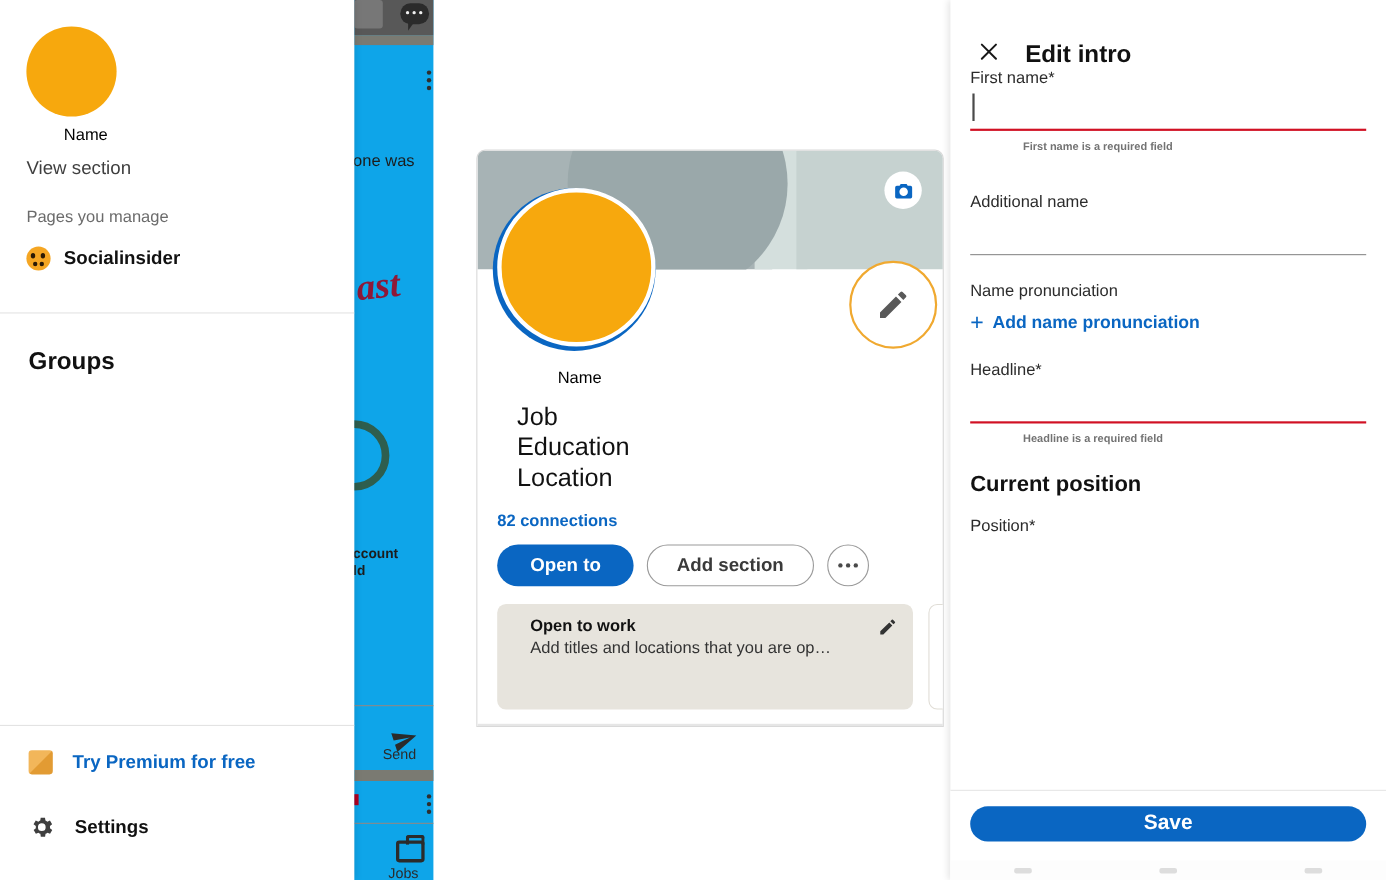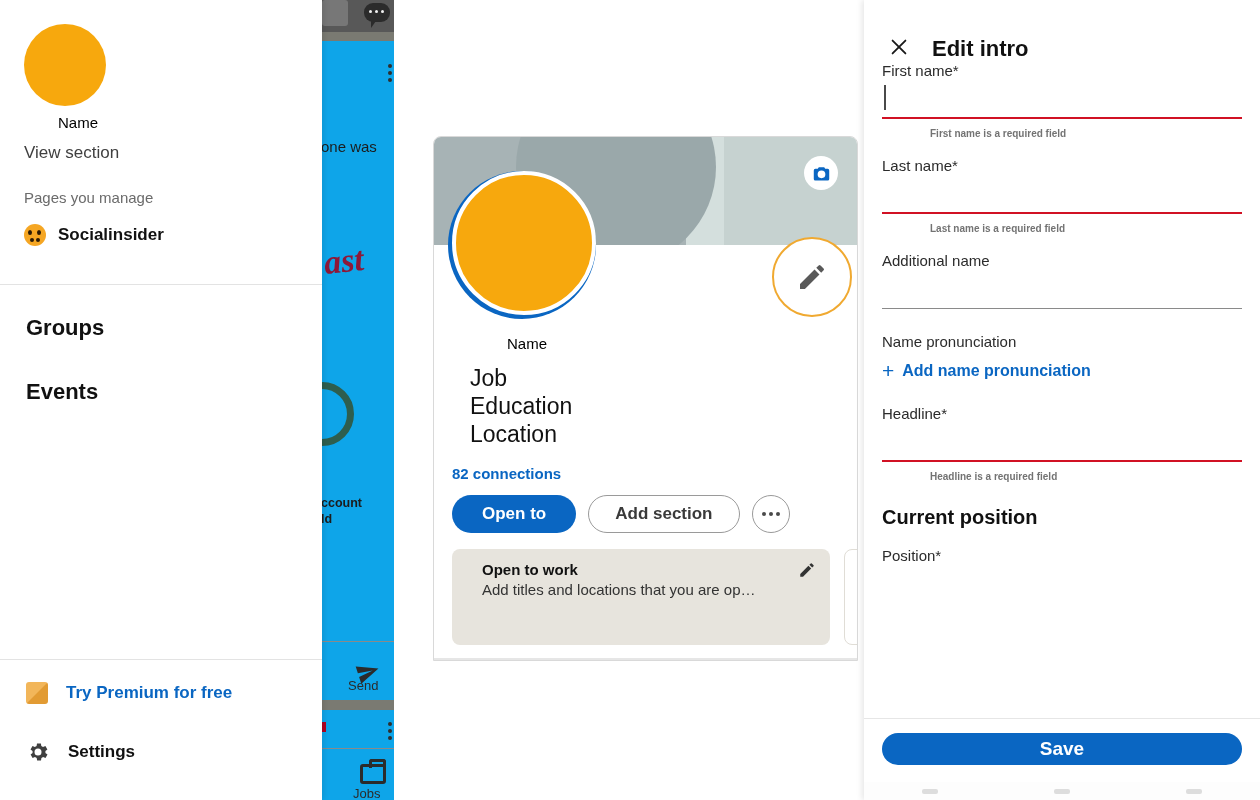--- a/index.html
+++ b/index.html
@@ -280,21 +280,20 @@
             <i class="m1"></i>
             <i class="m2"></i>
         </span>
         <span class="lp-page-name">Socialinsider</span>
       </div>
     </div>
     <div class="lp-sep"></div>
 
     <div class="lp-mid">
       <div class="lp-bigitem">Groups</div>
-      <div class="lp-bigitem">Events</div>
     </div>
 
     <div class="lp-sep"></div>
     <div class="lp-bottom">
       <div class="lp-row">
         <span class="premium-icon"></span>
         <span class="premium-label">Try Premium for free</span>
       </div>
       <div class="lp-row">
         <span class="gear-icon">
@@ -380,25 +379,20 @@
       <div class="field">
         <div class="field-label">First name*</div>
         <div class="field-line error">
           <span class="caret"></span>
         </div>
         <div class="err-msg">First name is a required field</div>
       </div>
 
       <div class="spacer-18"></div>
 
-      <div class="field">
-        <div class="field-label">Last name*</div>
-        <div class="field-line error"></div>
-        <div class="err-msg">Last name is a required field</div>
-      </div>
 
       <div class="spacer-18"></div>
 
       <div class="field">
         <div class="field-label">Additional name</div>
         <div class="field-line plain"></div>
       </div>
 
       <div class="spacer-24"></div>
 

